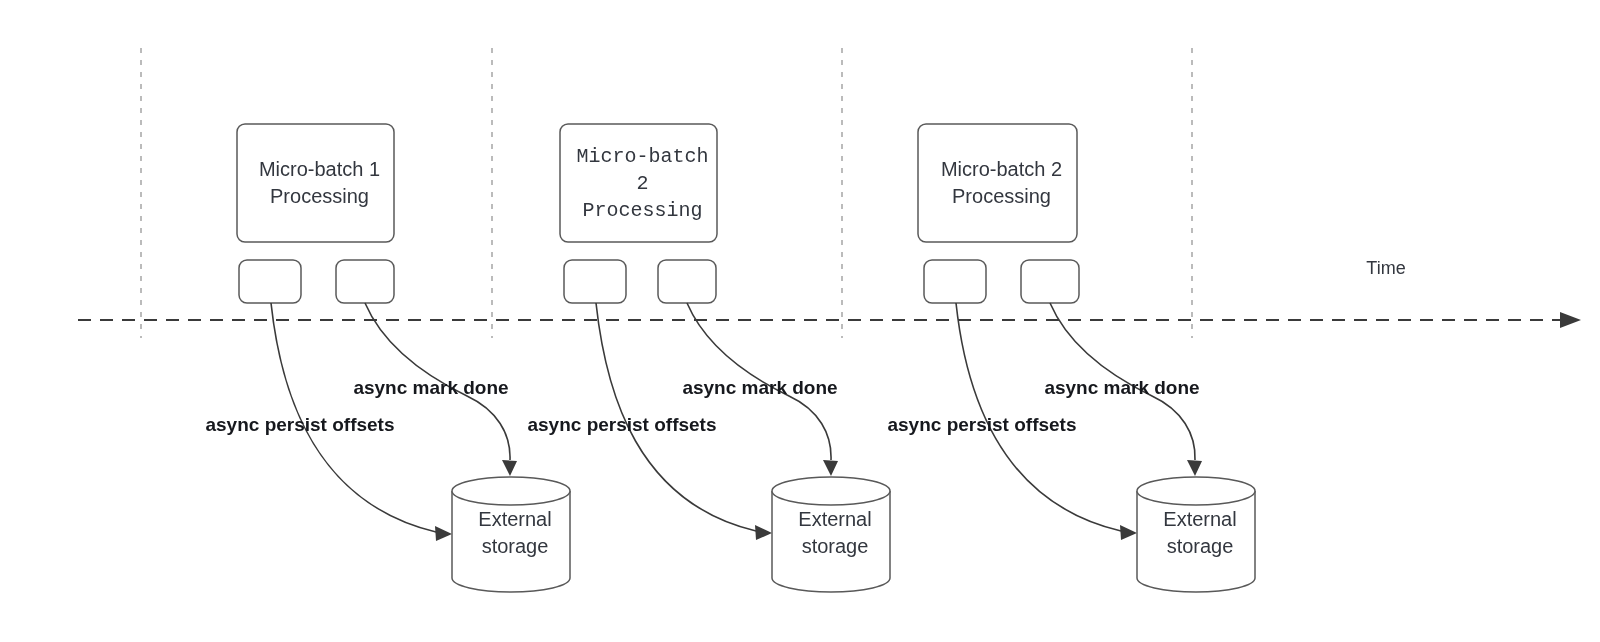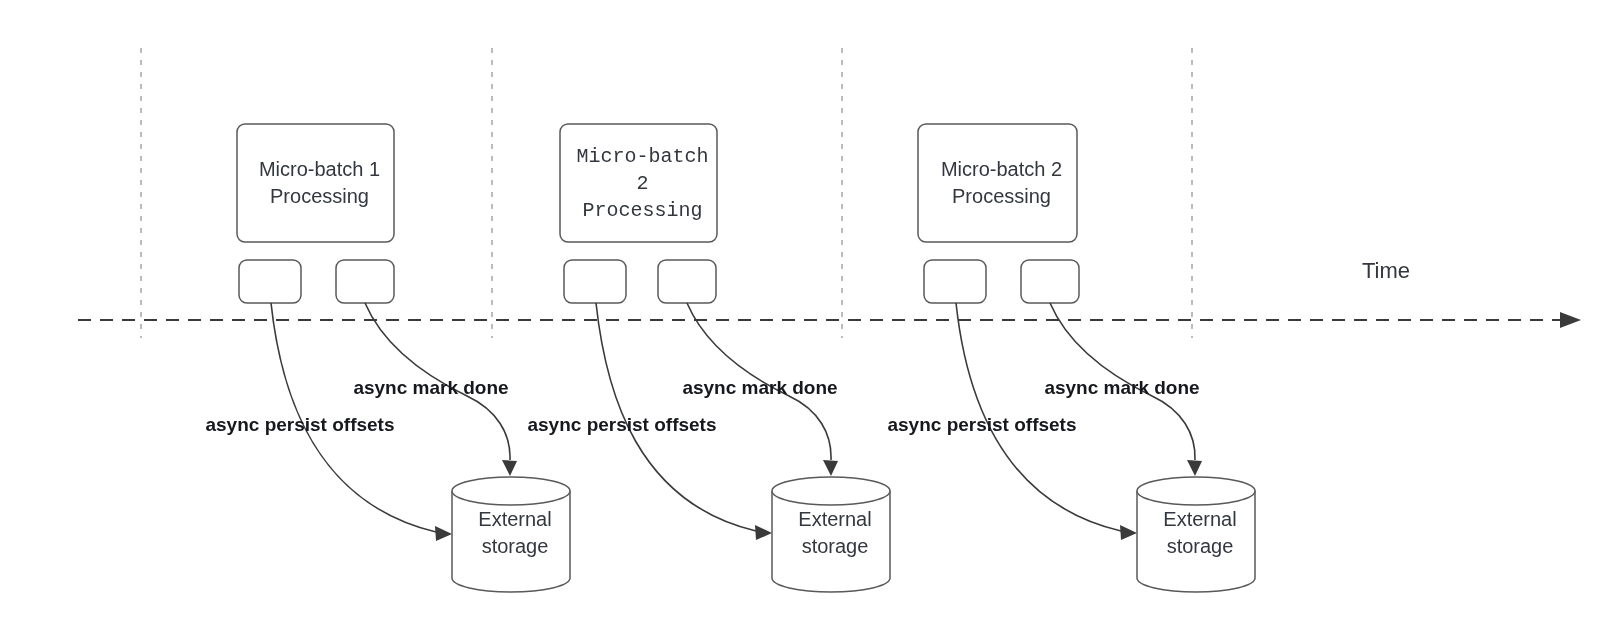--- a/index.html
+++ b/index.html
@@ -13,21 +13,21 @@
   svg .guide{stroke:var(--c-guide);stroke-width:1.6;stroke-dasharray:5 7;fill:none;}
   svg .axis{stroke:var(--c-line);stroke-width:2;stroke-dasharray:13 9;fill:none;}
   svg .shape{stroke:var(--c-border);stroke-width:1.5;fill:#ffffff;}
   svg .curve{stroke:var(--c-line);stroke-width:1.6;fill:none;}
   svg .head{fill:var(--c-line);stroke:none;}
   .txt{position:absolute;color:var(--c-text);font-size:20px;line-height:27px;
        text-align:center;white-space:pre-line;padding-left:8px;}
   .boxtxt{display:flex;align-items:center;justify-content:center;}
   .lbl{position:absolute;color:var(--c-label);font-size:19px;font-weight:bold;
        line-height:21px;text-align:center;white-space:nowrap;}
-  .timelbl{position:absolute;color:var(--c-text);font-size:22px;text-align:center;}
+  .timelbl{position:absolute;color:var(--c-text);font-size:18px;text-align:center;}
 </style>
 </head>
 <body>
 
 <div class="canvas">
 
   <svg class="layer" viewBox="0 0 1600 642">
 
     <line class="guide" x1="141" y1="48" x2="141" y2="338"></line>
     <line class="guide" x1="492" y1="48" x2="492" y2="338"></line>

